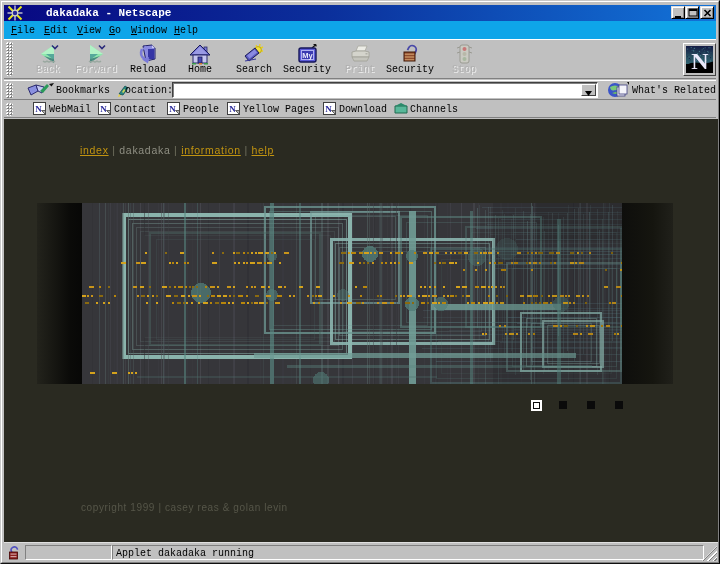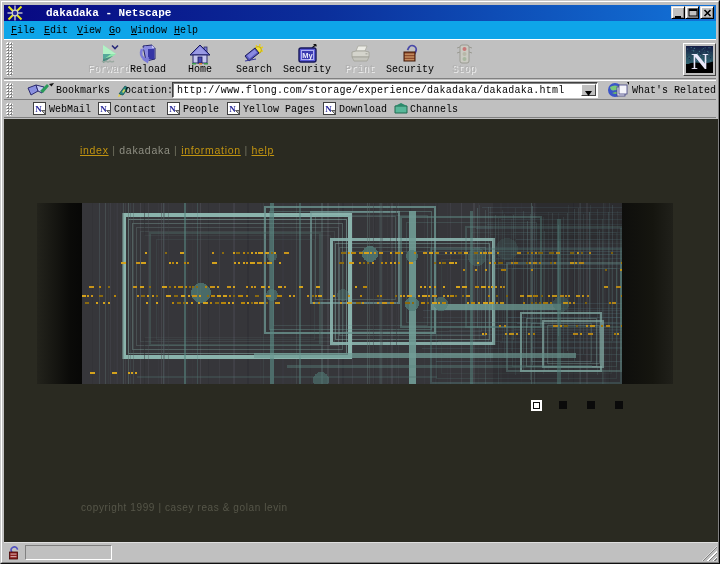--- a/index.html
+++ b/index.html
@@ -95,21 +95,32 @@
   <span style="left:7px;"><u>F</u>ile</span>
   <span style="left:40px;"><u>E</u>dit</span>
   <span style="left:73px;"><u>V</u>iew</span>
   <span style="left:105px;"><u>G</u>o</span>
   <span style="left:127px;"><u>W</u>indow</span>
   <span style="left:170px;"><u>H</u>elp</span>
 </div>
 
 <div class="row1">
   <div class="grip" style="height:34px;"></div>
-      <div class="toolbtn" style="left:66px;margin-left:13px;">
+  <div class="toolbtn" style="left:18px;">
+        <svg width="24" height="24" viewBox="0 0 24 24">
+          <path d="M18 3 L5 12 L18 21 Z" fill="#8ee8ac"></path>
+          <path d="M18 3 L5 12 L18 12 Z" fill="#b2f2c6"></path>
+          <path d="M18 12 L10 12 L18 18 Z" fill="#55a89a"></path>
+          <path d="M8 14 L18 21 L18 17 Z" fill="#4a8a80"></path>
+          <path d="M7 19 q2 2 4 0 q2 2 4 0 q2 2 4 0" fill="none" stroke="#9aa8a0" stroke-width="1.2"></path>
+          <path d="M16 3.5 l3 3 l3 -3" fill="none" stroke="#2a2a7a" stroke-width="1.6"></path>
+        </svg>
+        <div class="lbl dis">Back</div>
+      </div>
+      <div class="toolbtn" style="left:66px;">
         <svg width="24" height="24" viewBox="0 0 24 24">
           <path d="M6 3 L19 12 L6 21 Z" fill="#8ee8ac"></path>
           <path d="M6 3 L19 12 L6 12 Z" fill="#b2f2c6"></path>
           <path d="M6 12 L14 12 L6 18 Z" fill="#55a89a"></path>
           <path d="M16 14 L6 21 L6 17 Z" fill="#4a8a80"></path>
           <path d="M5 19 q2 2 4 0 q2 2 4 0 q2 2 4 0" fill="none" stroke="#9aa8a0" stroke-width="1.2"></path>
           <path d="M15 3.5 l3 3 l3 -3" fill="none" stroke="#2a2a7a" stroke-width="1.6"></path>
         </svg>
         <div class="lbl dis">Forward</div>
       </div>
@@ -279,21 +290,20 @@
     <path d="M23 1 l5 -1 l-2.5 3.5 Z" fill="#111"></path>
   </svg>
   <span class="smalltext" style="position:absolute;left:52px;top:4px;">Bookmarks</span>
   <svg style="position:absolute;left:113px;top:3px;" width="13" height="13" viewBox="0 0 13 13">
     <path d="M2 10 L8 2 L11 4 L6 11 Z" fill="#2a8a86" stroke="#14504e" stroke-width="0.8"></path>
     <path d="M2 10 l-1 3 l3 -1 Z" fill="#e8d040"></path>
         <path d="M5 8 l2 -3 l1.4 1 l-2 3 Z" fill="#e8e050" opacity="0.85"></path>
   </svg>
   <span class="smalltext" style="position:absolute;left:121px;top:4px;">ocation:</span>
   <div class="locfield">
-    <div class="url">http://www.flong.com/storage/experience/dakadaka/dakadaka.html</div>
     <div class="locdrop"><svg width="13" height="10">
             <path d="M3 3 L10 3 L6.5 8 Z" fill="#000"></path>
           </svg></div>
   </div>
   <svg style="position:absolute;left:603px;top:1px;" width="22" height="17" viewBox="0 0 22 17">
     <circle cx="8" cy="8" r="7" fill="#3a55c8"></circle>
     <path d="M3 5 Q8 2 13 5 Q11 9 8 8 Q4 10 3 5 Z" fill="#7ac87a"></path>
     <path d="M5 11 Q9 13 12 11 Q10 9 8 10 Z" fill="#6ab86a"></path>
     <rect x="10" y="5" width="8" height="9" fill="#e8e8f0" stroke="#404080" stroke-width="0.8"></rect>
     <rect x="12" y="3" width="8" height="9" fill="#f4f4fa" stroke="#404080" stroke-width="0.8"></rect>
@@ -905,15 +915,18 @@
 </div>
 
 <div class="statusbar">
   <svg style="position:absolute;left:4px;top:3px;" width="15" height="14" viewBox="0 0 15 14">
     <path d="M4 6 V4 a3.2 3.2 0 0 1 6.4 0 v1" fill="none" stroke="#5050c0" stroke-width="1.6" transform="rotate(-25 7 6)"></path>
     <rect x="1.5" y="6" width="8" height="7" fill="#8a2020" stroke="#400" stroke-width="0.8"></rect>
     <rect x="2.5" y="7.5" width="6" height="1.2" fill="#d0a0a0"></rect>
     <rect x="2.5" y="10" width="6" height="1.2" fill="#d0a0a0"></rect>
   </svg>
   <div class="sunken" style="left:21px;top:2px;width:87px;height:15px;"></div>
+  <div class="sunken" style="left:108px;top:2px;width:592px;height:15px;">
+    <div class="statustext">Applet dakadaka running</div>
+  </div>
   <div class="sizegrip"></div>
 </div>
 
 </div>
 </body></html>

